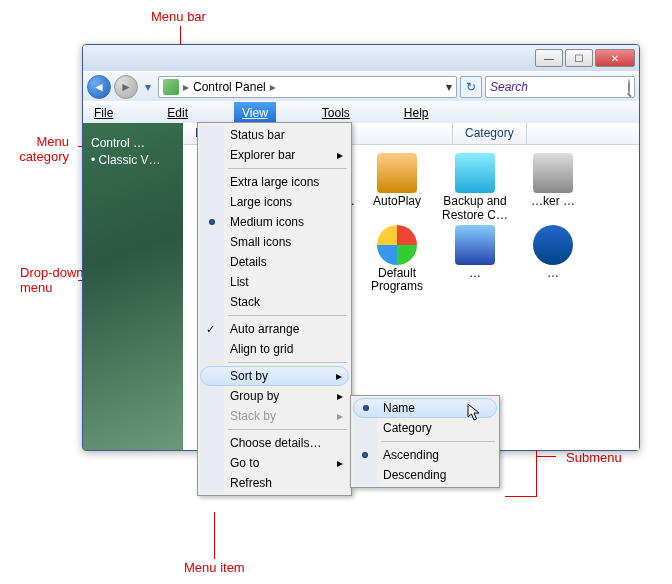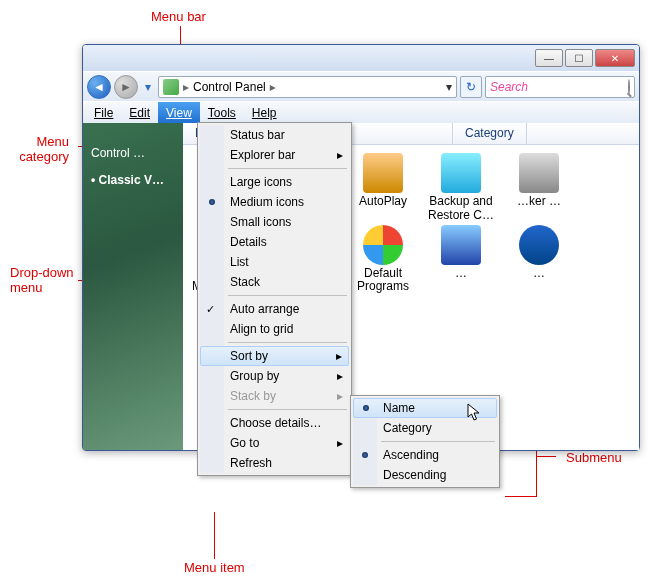--- a/index.html
+++ b/index.html
@@ -16,80 +16,80 @@
 
 .navbar { height: 30px; background: linear-gradient(#f4f7fb,#dfe8f5); display: flex; align-items: center; padding: 0 4px; gap: 3px; border-top: 1px solid #fff; }
 .navbtn { width: 24px; height: 24px; border-radius: 50%; background: radial-gradient(circle at 30% 30%, #6ab0f0, #2060c0); border:1px solid #3070c0; display:flex; align-items:center; justify-content:center; color:#fff; font-size:12px; }
 .navbtn.fwd { background: radial-gradient(circle at 30% 30%, #ddd, #aaa); border-color:#999; color:#666; }
 .dropdown-caret { width:14px; height:20px; display:flex; align-items:center; justify-content:center; color:#3070c0; }
 .breadcrumb { flex:1; height:22px; background:#fff; border:1px solid #9ab; border-radius:2px; display:flex; align-items:center; padding:0 4px; gap:4px; }
 .bc-icon { width:16px; height:16px; background: linear-gradient(135deg,#8c8,#4a4); border-radius:2px; }
 .bc-sep { color:#666; }
 .bc-end { margin-left:auto; display:flex; gap:2px; color:#333; }
 .refresh-btn { width:22px; height:22px; border:1px solid #9ab; background:#eef4fb; border-radius:2px; display:flex; align-items:center; justify-content:center; color:#2060c0; }
-.searchbox { width:150px; height:22px; background:#fff; border:1px solid #9ab; border-radius:2px; display:flex; align-items:center; padding:0 4px; color:#ec4899; font-style:italic; gap:4px; }
+.searchbox { width:150px; height:22px; background:#fff; border:1px solid #9ab; border-radius:2px; display:flex; align-items:center; padding:0 4px; color:#4c1d95; font-style:italic; gap:4px; }
 .search-icon-glyph { width:14px;height:14px;border:1.5px solid #888;border-radius:50%; position:relative; }
 .search-icon-glyph:after{ content:''; position:absolute; width:5px;height:1.5px; background:#888; bottom:-2px; right:-3px; transform:rotate(45deg); }
 
-.menubar { height:22px; background: linear-gradient(#f7f9fc,#e4ecf6); border-top:1px solid #fff; display:flex; align-items:stretch; padding:0 3px; }
+.menubar { height:22px; background: linear-gradient(#f7f9fc,#e4ecf6); border-top:1px solid #fff; display:flex; align-items:stretch; padding:0 3px;gap:38px; }
 .menuitem { padding:0 8px; display:flex; align-items:center; text-decoration:underline; color:#000; cursor:default; }
 .menuitem.active { background: linear-gradient(#4aa0f0,#2070d0); color:#fff; text-decoration:underline; }
 
 .content { display:flex; height: calc(100% - 26px - 30px - 22px); }
 .sidebar { width:100px; background: linear-gradient(160deg, #3a7050 0%, #2a5840 40%, #6a9a7a 100%); color:#fff; padding:10px 8px; font-size:11px; }
-.sidebar .si { margin:13px 0; }
+.sidebar .si { margin:3px 0; }
 .sidebar .si.sel:before { content:'• '; }
-.sidebar .si.sel { font-weight:bold; }
+.sidebar .si.sel { font-weight:normal; }
 
 .mainpane { flex:1; background:#fff; position:relative; overflow:hidden; }
 .colheaders { height:22px; background: linear-gradient(#fff,#eef2f8); border-bottom:1px solid #cbd6e4; display:flex; }
 .colh { padding:3px 12px; border-right:1px solid #cbd6e4; color:#1a3f7a; }
-.iconarea { padding:8px 8px; display:flex; flex-wrap:wrap; gap:2px 6px; align-content:flex-start; }
+.iconarea { padding:8px 22px; display:flex; flex-wrap:wrap; gap:2px 6px; align-content:flex-start; }
 .cp-item { width:72px; text-align:center; font-size:11px; color:#000; line-height:1.15; }
 .cp-icon { width:40px; height:40px; margin:0 auto 2px; border-radius:4px; }
 .ic1{background:linear-gradient(#8d8,#4a4);} 
 .ic2{background:linear-gradient(#adf,#48c);} 
 .ic3{background:linear-gradient(#fc8,#c80);} 
 .ic4{background:linear-gradient(#8ef,#2ad);}
 .ic5{background:linear-gradient(#ddd,#888);} 
 .ic6{background:linear-gradient(#9cf,#36a);} 
 .ic7{background:linear-gradient(#ff8,#dd4);} 
 .ic8{background:conic-gradient(#e43 0 90deg,#3c3 90deg 180deg,#39e 180deg 270deg,#fc3 270deg 360deg); border-radius:50%;}
 .ic9{background:linear-gradient(#8cf,#24a);} 
 .ic10{background:linear-gradient(#26c,#048);border-radius:50%;} 
 .ic11{background:linear-gradient(#fe8,#ec6);} 
 .ic12{background:linear-gradient(#fe8,#ec6);}
 
 
 .ddmenu { position:absolute; left: 197px; top: 122px; width: 155px; background:#f0f0f0; border:1px solid #979797; box-shadow:2px 2px 4px rgba(0,0,0,0.25); z-index:10; padding:2px; }
 .dd-gutter { position:absolute; left:2px; top:2px; bottom:2px; width:24px; background:#e8ecf2; }
 .dd-item { position:relative; padding:3px 18px 3px 30px; color:#000; cursor:default; display:flex; align-items:center; }
 .dd-item.disabled { color:#999; }
-.dd-item.hl { background: linear-gradient(#e6f0fb, #cfe4f8); border:1px solid #aecff7; border-radius:2px; padding:2px 17px 2px 29px; }
+.dd-item.hl { background: linear-gradient(#e6f0fb, #cfe4f8); border:1px solid #aecff7; border-radius:10px; padding:2px 17px 2px 29px; }
 .dd-sep { height:1px; background:#c0c0c0; margin:3px 2px 3px 28px; }
 .dd-arrow { position:absolute; right:6px; color:#000; }
 .dd-check { position:absolute; left:6px; font-size:11px; }
 .dd-radio { position:absolute; left:9px; width:6px; height:6px; background: radial-gradient(#46a,#024); border-radius:50%; }
 
 .submenu { position:absolute; left: 350px; top: 395px; width: 150px; background:#f0f0f0; border:1px solid #979797; box-shadow:2px 2px 4px rgba(0,0,0,0.25); z-index:11; padding:2px; }
 
 .cursor { position:absolute; z-index:20; font-size:16px; color:#000; }
 
 </style>
 </head>
 <body>
 
 <div class="annotation" style="left:151px; top:9px;">Menu bar</div>
 <div class="anno-line" style="left:180px; top:26px; width:1px; height:74px;"></div>
 
 <div class="annotation" style="left:14px; top:134px; text-align:right; width:55px;">Menu category</div>
 <div class="anno-line" style="left:78px; top:146px; width:32px; height:1px;"></div>
 <div class="anno-line" style="left:110px; top:112px; width:1px; height:35px;"></div>
 
-<div class="annotation" style="left:10px; top:265px; width:75px; text-align:left;">Drop-down menu</div>
+<div class="annotation" style="left:20px; top:265px; width:75px; text-align:left;">Drop-down menu</div>
 <div class="anno-line" style="left:78px; top:280px; width:118px; height:1px;"></div>
 
 <div class="annotation" style="left:184px; top:560px;">Menu item</div>
 <div class="anno-line" style="left:214px; top:512px; width:1px; height:47px;"></div>
 
 <div class="annotation" style="left:558px; top:450px;margin-left:8px;">Submenu</div>
 <div class="anno-line" style="left:505px; top:394px; width:32px; height:1px;"></div>
 <div class="anno-line" style="left:536px; top:394px; width:1px; height:103px;"></div>
 <div class="anno-line" style="left:505px; top:496px; width:32px; height:1px;"></div>
 <div class="anno-line" style="left:536px; top:456px; width:20px; height:1px;"></div>
@@ -157,20 +157,21 @@
 </div>
 
 <div class="ddmenu">
   <div class="dd-gutter"></div>
   <div class="dd-item">Status bar</div>
   <div class="dd-item">
       <span>Explorer bar</span>
       <span class="dd-arrow">▸</span>
     </div>
   <div class="dd-sep"></div>
+  <div class="dd-item">Extra large icons</div>
   <div class="dd-item">Large icons</div>
   <div class="dd-item">
       <span class="dd-radio"></span>
       <span>Medium icons</span>
     </div>
   <div class="dd-item">Small icons</div>
   <div class="dd-item">Details</div>
   <div class="dd-item">List</div>
   <div class="dd-item">Stack</div>
   <div class="dd-sep"></div>

